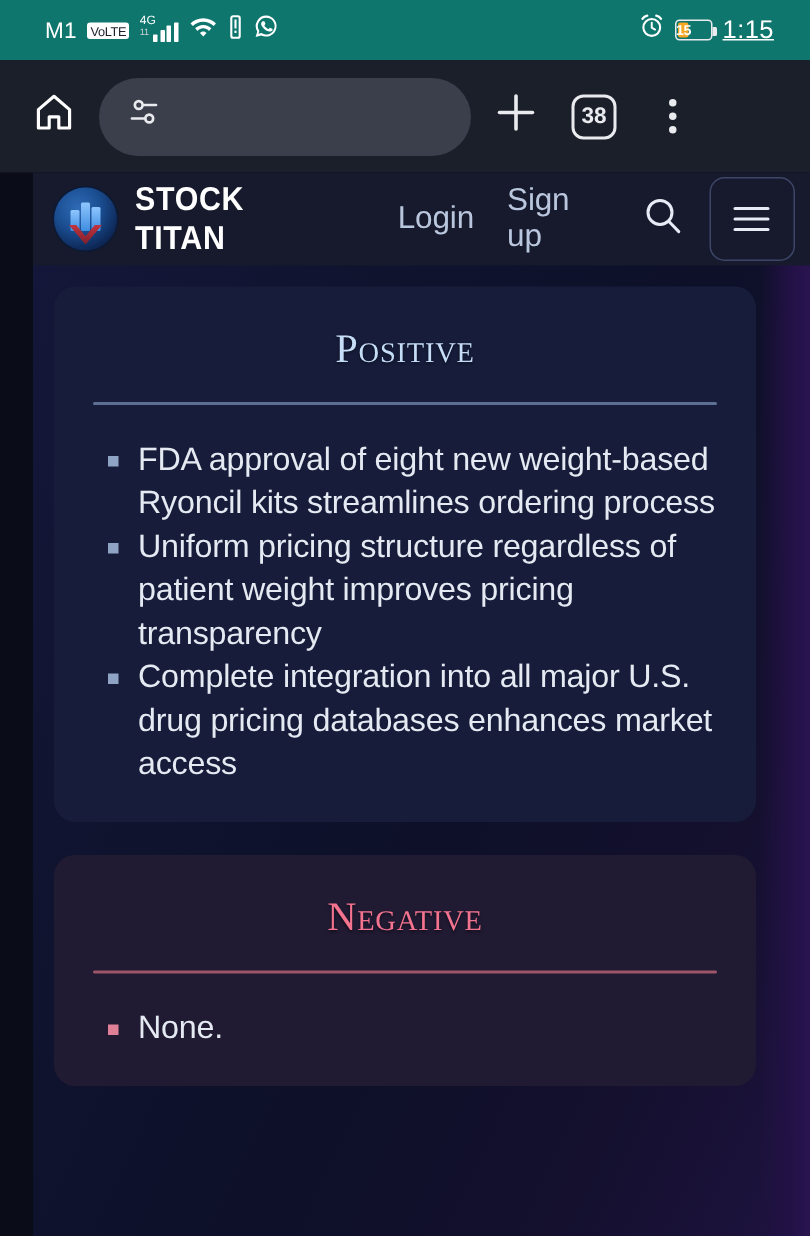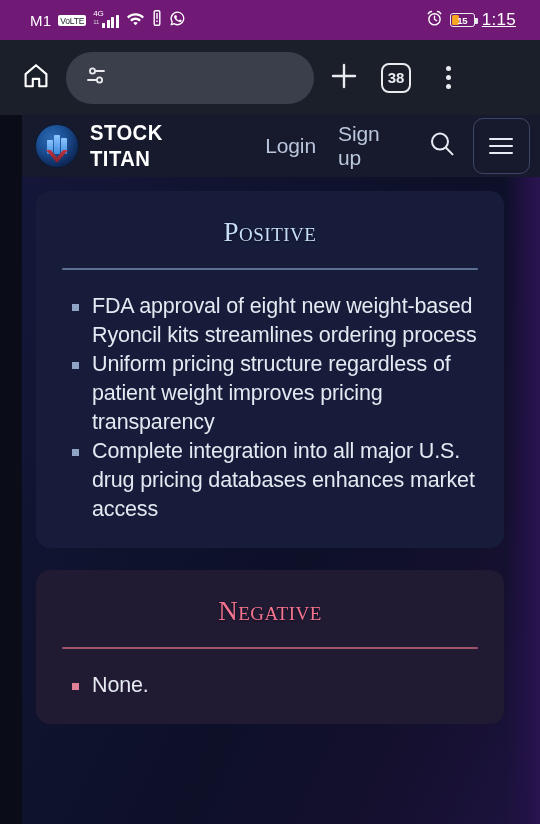--- a/index.html
+++ b/index.html
@@ -19,21 +19,21 @@
     width: 540px;
     height: 824px;
     background: #1b1f2a;
     overflow: hidden;
   }
 
   
   .statusbar {
     position: relative;
     height: 40px;
-    background: #701a75;
+    background: #0f766e;
     display: flex;
     align-items: center;
     padding: 1px 16px;
     box-sizing: border-box;
     color: #ffffff;
   }
   .sb-left {
     display: flex;
     align-items: center;
     gap: 7px;
@@ -100,21 +100,21 @@
     color: #fff;
     letter-spacing: .3px;
     text-decoration: underline;
   }
   .battery {
     position: relative;
     width: 25px; height: 14px;
     border: 1.6px solid #e9ebef;
     border-radius: 3px;
     box-sizing: border-box;
-    display: flex; align-items: center; justify-content: center;
+    display: flex; align-items: center; justify-content: flex-start;
   }
   .battery::after {
     content:"";
     position:absolute; right:-4px; top:4px;
     width:2.4px; height:6px; background:#e9ebef; border-radius:0 1px 1px 0;
   }
   .batt-fill {
     position:absolute; left:1px; top:1px; bottom:1px;
     width: 7px; background:#f5a623; border-radius:1.5px;
   }

